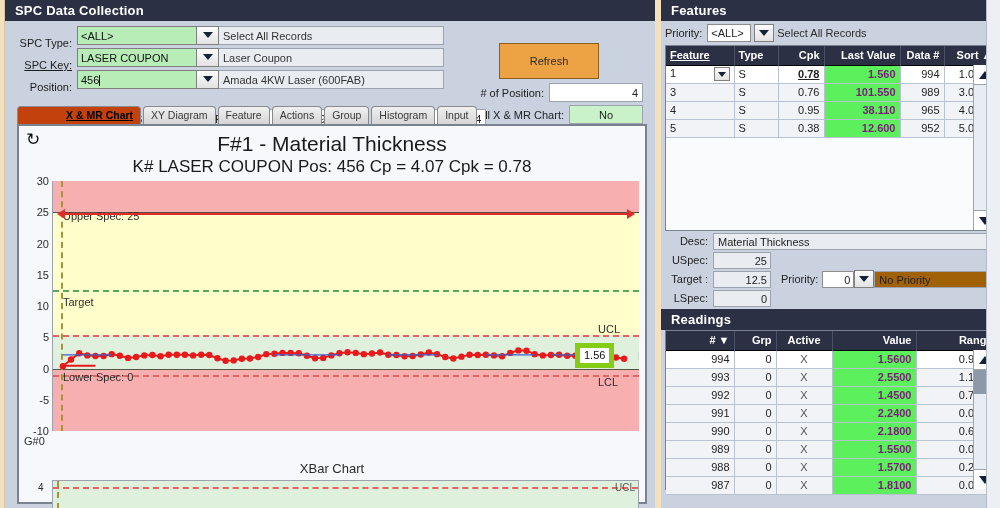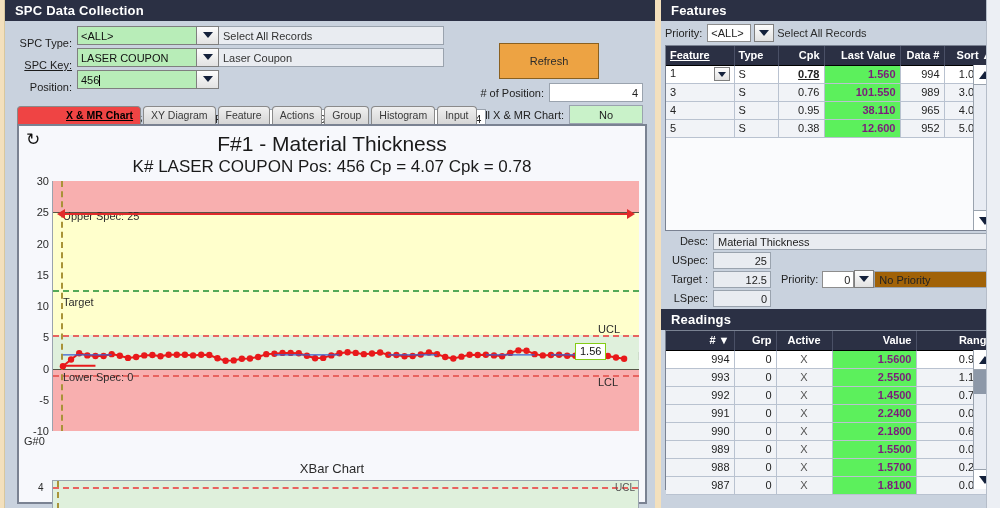--- a/index.html
+++ b/index.html
@@ -80,21 +80,21 @@
 
   
   .tabs { position: absolute; left: 12px; top: 106px; display: flex; align-items: flex-end; }
   .tab {
     height: 18px; padding: 0 7px; margin-right: 2px;
     background: linear-gradient(#f0f0f0,#d6d6d6);
     border: 1px solid #8a8a8a; border-bottom: none;
     border-radius: 4px 4px 0 0;
     font-size: 10.5px; line-height: 17px; color: #3a3a3a;
   }
-  .tab.active { background: #ef4444; font-weight: bold; color: #000; text-decoration: underline; padding-left: 48px; }
+  .tab.active { background: #c2410c; font-weight: bold; color: #000; text-decoration: underline; padding-left: 48px; }
 
   
   .chartbox {
     position: absolute; left: 12px; top: 124px; width: 630px; height: 380px;
     background: #f7f8fc; border: 2px solid #7a8292;
   }
   .refresh-icon { position: absolute; left: 7px; top: 5px; font-size: 17px; color: #111; line-height: 1; }
   .chart-title { text-align: center; font-size: 21px; color: #1a1a1a; margin-top: 6px; }
   .chart-sub { text-align: center; font-size: 17px; color: #1a1a1a; margin-top: 1px; }
 
@@ -113,21 +113,21 @@
   .dash-red { border-top: 2px dashed #e8635f; }
   .dash-green { border-top: 2px dashed #55a957; }
   .solid-dark { border-top: 1px solid #555546; }
   .vdash { position: absolute; top: 0; bottom: 0; width: 0; border-left: 2px dashed #a99338; }
   .zlabel { position: absolute; font-size: 11px; color: #2c2c2c; white-space: nowrap; }
   .arrowline { position: absolute; height: 0; border-top: 2px solid #e12b2b; }
   .arrowhead { position: absolute; width: 0; height: 0; border-top: 5px solid transparent; border-bottom: 5px solid transparent; }
   .ah-right { border-left: 8px solid #e12b2b; }
   .ah-left  { border-right: 8px solid #e12b2b; }
   .tooltip {
-    position: absolute; background: #ffffff; border: 1px solid #84cc16;
+    position: absolute; background: #ffffff; border: 5px solid #84cc16;
     font-size: 11px; padding: 1px 4px; line-height: 13px; color: #111;
   }
   .gtag { position: absolute; left: 38px; font-size: 11px; color: #2b2b2b; }
 
   .xbarlabel { text-align: center; font-size: 13px; color: #2b2b2b; margin-top: 14px; }
   .xbarbox { position: relative; margin: 4px 6px 0 33px; height: 30px; border: 1px solid #9aa3ae; background: #dff0dc; overflow: hidden; }
   .xbar-ytick { position: absolute; left: 19px; font-size: 10px; color: #2b2b2b; }
 
   
   #right { position: absolute; left: 661px; top: 0; width: 339px; height: 508px; background: #c9d2de; }
@@ -203,20 +203,21 @@
           </div>
         <div class="fdesc">Laser Coupon</div>
       </div>
 
       <div class="frow">
         <div class="flabel">Position:</div>
         <div class="fgreen caret">456</div>
         <div class="ddbtn">
             <div class="tri"></div>
           </div>
+        <div class="fdesc">Amada 4KW Laser (600FAB)</div>
       </div>
 
       <div class="refreshbtn">Refresh</div>
 
       <div class="rightrow" style="top:62px;margin-left:24px;">
         <span class="rrlabel"># of Position:</span>
         <span class="numbox">4</span>
       </div>
 
       <div class="rightrow" style="top:84px;">

